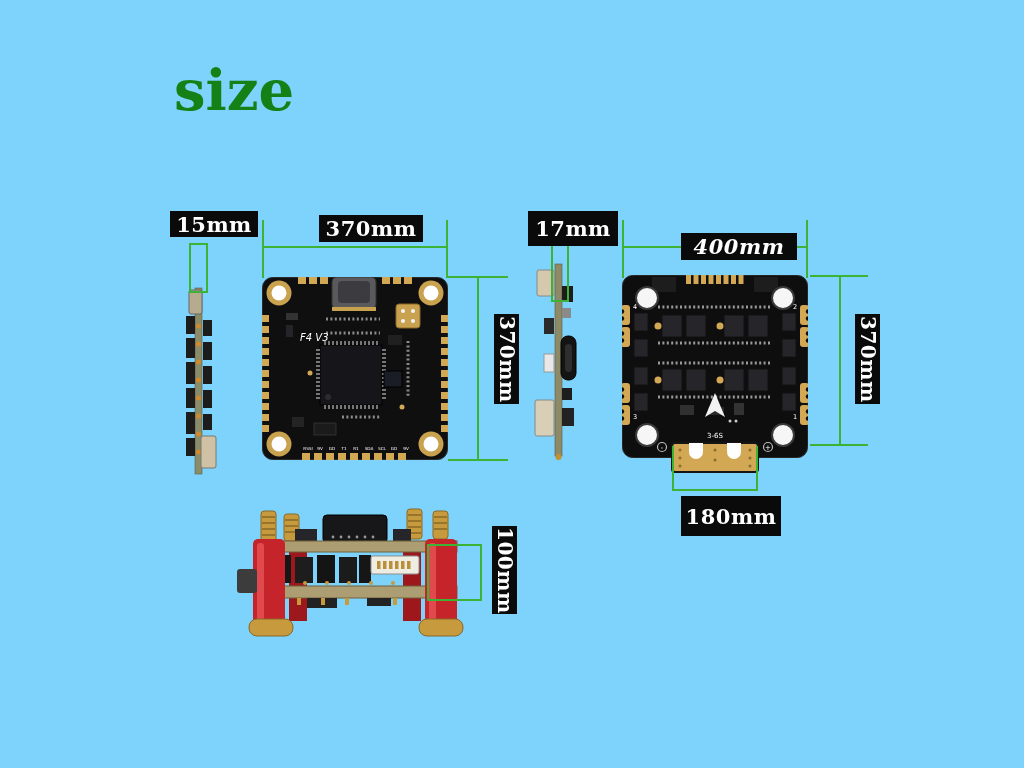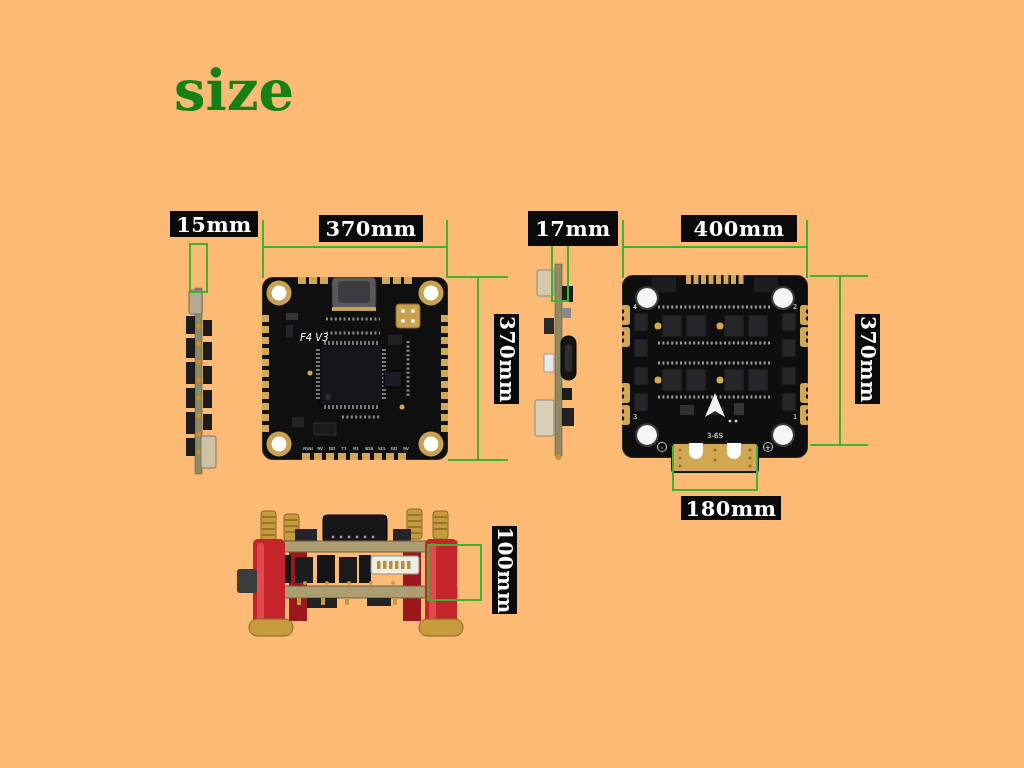--- a/index.html
+++ b/index.html
@@ -1,16 +1,16 @@
 <!DOCTYPE html>
 <html><head>
 <meta charset="utf-8">
 <style>
   html,body{margin:0;padding:0;background:#ffffff;}
-  .canvas{position:relative;width:1024px;height:768px;background:#fdba74;overflow:hidden;
+  .canvas{position:relative;width:1024px;height:768px;background:#7dd3fc;overflow:hidden;
           font-family:"DejaVu Serif",serif;}
   .title{position:absolute;left:174px;top:62px;font-size:56px;font-weight:bold;color:#158015;line-height:1;}
   .dlabel{position:absolute;background:#0a0a0a;color:#ffffff;font-weight:bold;
           display:flex;align-items:center;justify-content:center;
           font-size:21px;letter-spacing:.5px;margin-left:11px;}
   .dlabel.v{writing-mode:vertical-rl;font-size:20px;}
   .gline{position:absolute;background:#3cb335;}
   .gbox{position:absolute;border:2px solid #3cb335;background:transparent;}
   svg{position:absolute;display:block;}
   .silk{font-family:"DejaVu Sans",sans-serif;fill:#ffffff;}
@@ -188,21 +188,21 @@
     <rect x="32" y="130" width="10" height="12" fill="#1d1d1d"></rect>
     <rect x="32" y="150" width="12" height="18" fill="#222222"></rect>
     <circle cx="28.5" cy="199" r="3" fill="#c49032"></circle>
   </svg>
   <div class="gbox" style="left:551px;top:241px;width:14px;height:57px;"></div>
   <div class="dlabel" style="left:517px;top:211px;width:90px;height:35px;">17mm</div>
 
   <div class="gline" style="left:622px;top:246px;width:186px;height:2px;"></div>
   <div class="gline" style="left:622px;top:220px;width:2px;height:58px;"></div>
   <div class="gline" style="left:806px;top:220px;width:2px;height:58px;"></div>
-  <div class="dlabel" style="left:670px;top:215px;width:116px;height:27px;">400mm</div>
+  <div class="dlabel" style="left:670px;top:233px;width:116px;height:27px;font-style:italic;">400mm</div>
 
   <svg style="left:622px;top:275px;" width="186" height="200" viewBox="0 0 186 200">
     <rect x="0.5" y="0.5" width="185" height="182" rx="10" fill="#0e0e0e" stroke="#262626"></rect>
 
     <g>
       <rect x="30" y="2" width="24" height="15" fill="#1d1d1d"></rect>
       <rect x="132" y="2" width="24" height="15" fill="#1d1d1d"></rect>
       <g fill="#d2a855">
         <rect x="64" y="0" width="5" height="9"></rect>
           <rect x="71.5" y="0" width="5" height="9"></rect>
@@ -326,21 +326,21 @@
   </svg>
 
   <div class="gline" style="left:810px;top:275px;width:58px;height:2px;"></div>
   <div class="gline" style="left:810px;top:444px;width:58px;height:2px;"></div>
   <div class="gline" style="left:839px;top:276px;width:2px;height:170px;"></div>
   <div class="dlabel v" style="left:844px;top:314px;width:25px;height:90px;">370mm</div>
 
   <div class="gline" style="left:672px;top:446px;width:2px;height:45px;"></div>
   <div class="gline" style="left:756px;top:446px;width:2px;height:45px;"></div>
   <div class="gline" style="left:672px;top:489px;width:86px;height:2px;"></div>
-  <div class="dlabel" style="left:670px;top:496px;width:100px;height:24px;">180mm</div>
+  <div class="dlabel" style="left:670px;top:496px;width:100px;height:40px;">180mm</div>
 
   <svg style="left:237px;top:503px;" width="252" height="138" viewBox="0 0 252 138">
 
     <g>
       <g fill="#c79a3d" stroke="#8a6826" stroke-width="1">
         <rect x="24" y="8" width="15" height="30" rx="3"></rect>
           <rect x="47" y="11" width="15" height="27" rx="3"></rect>
         <rect x="170" y="6" width="15" height="30" rx="3"></rect>
           <rect x="196" y="8" width="15" height="28" rx="3"></rect>
       </g>

